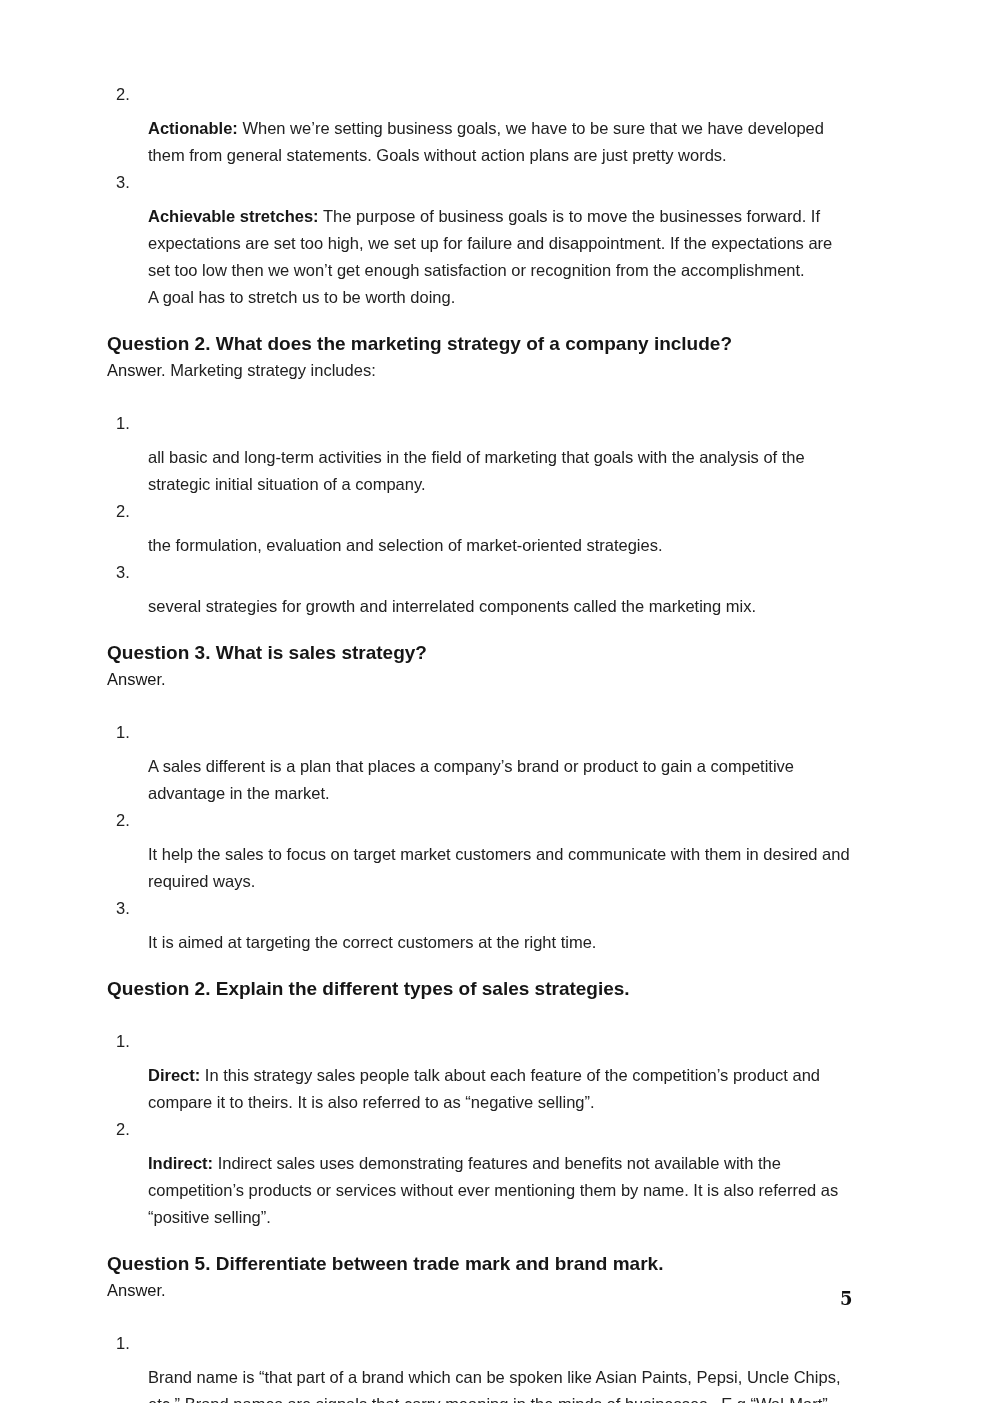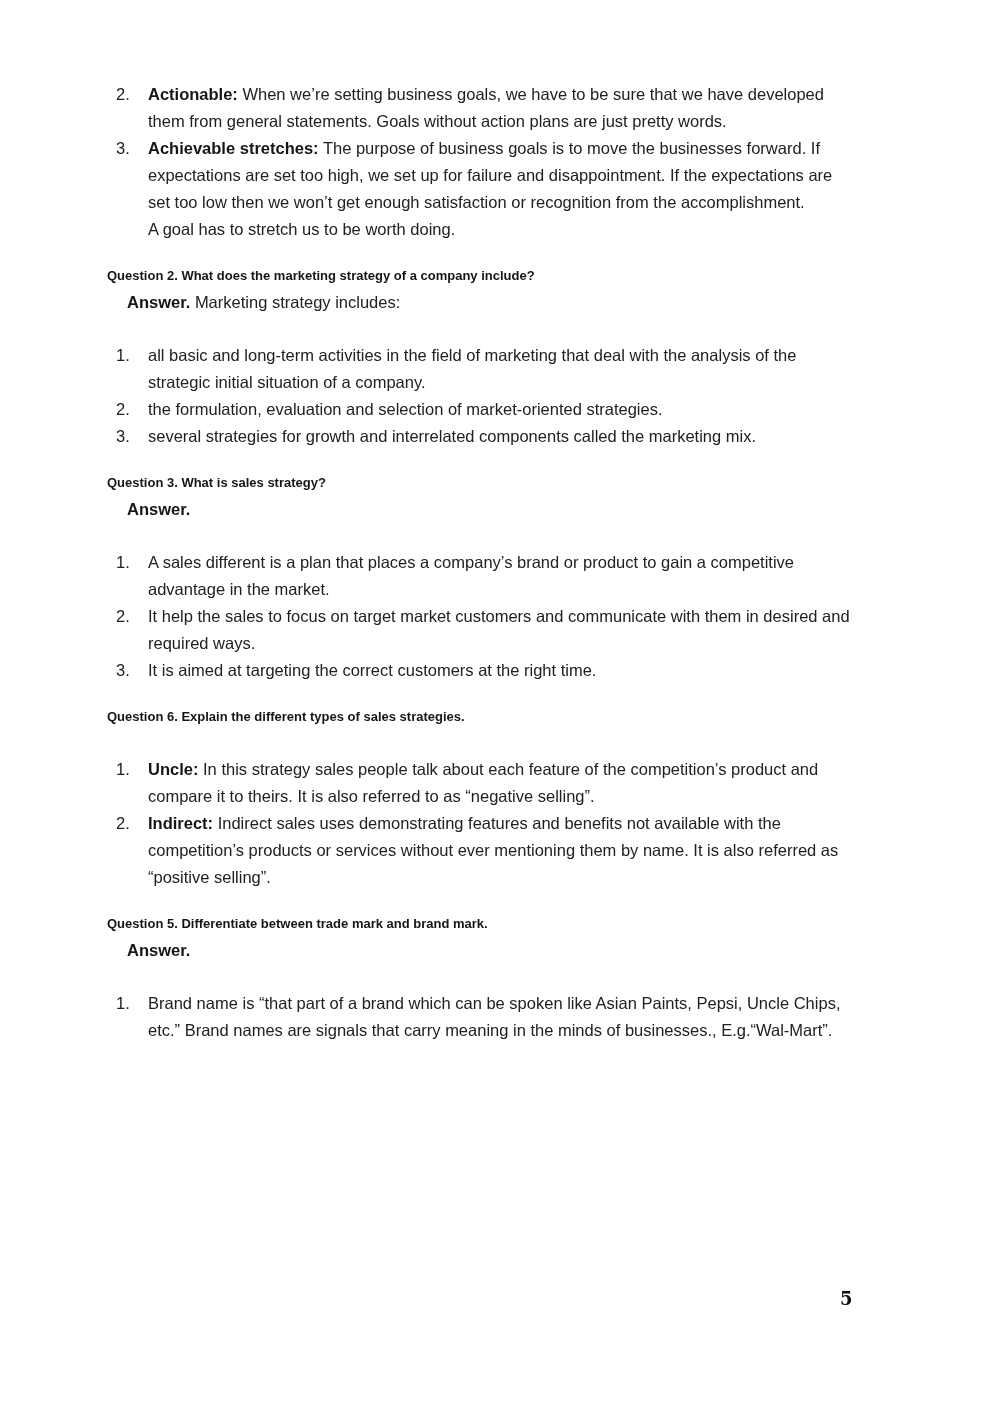--- a/index.html
+++ b/index.html
@@ -19,31 +19,31 @@
     font-size: 16.5px;
     line-height: 27px;
   }
   .list { margin-top: 26px; }
   .intro-list { margin-top: 0; }
   .list-item { display: flex; }
   .num {
     flex: 0 0 41px;
     padding-left: 9px;
   }
-  .item-body { flex: 1; min-width: 0; }
+  .item-body { flex: 1; min-width: 0; margin-top: 34px; }
   .lead { font-weight: 700; color: #161616; }
   .qa { margin-top: 19px; }
   .q-heading {
     font-weight: 700;
-    font-size: 13px;
+    font-size: 19px;
     line-height: 27px;
     color: #161616;
   }
   .answer-line { line-height: 27px; }
-  .answer-label { font-weight: 700; color: #161616; margin-left: 20px; }
+  .answer-label { font-weight: 400; color: #161616; }
   .page-number {
     position: absolute;
     left: 840px;
     top: 1288px;
     font-family: "DejaVu Serif", "Liberation Serif", serif;
     font-weight: 700;
     font-size: 18px;
     line-height: 22px;
     color: #101010;
   }
@@ -74,21 +74,21 @@
   <section class="qa">
     <div class="q-heading">Question 2. What does the marketing strategy of a company include?</div>
     <p class="answer-line">
       <span class="answer-label">Answer.</span>
       <span>Marketing strategy includes:</span>
     </p>
     <div class="list">
       <div class="list-item">
         <span class="num">1.</span>
         <div class="item-body">
-          <span>all basic and long-term activities in the field of marketing that deal with the analysis of the strategic initial situation of a company.</span>
+          <span>all basic and long-term activities in the field of marketing that goals with the analysis of the strategic initial situation of a company.</span>
         </div>
       </div>
       <div class="list-item">
         <span class="num">2.</span>
         <div class="item-body">
           <span>the formulation, evaluation and selection of market-oriented strategies.</span>
         </div>
       </div>
       <div class="list-item">
         <span class="num">3.</span>
@@ -121,26 +121,26 @@
       <div class="list-item">
         <span class="num">3.</span>
         <div class="item-body">
           <span>It is aimed at targeting the correct customers at the right time.</span>
         </div>
       </div>
     </div>
   </section>
 
   <section class="qa">
-    <div class="q-heading">Question 6. Explain the different types of sales strategies.</div>
+    <div class="q-heading">Question 2. Explain the different types of sales strategies.</div>
     <div class="list">
       <div class="list-item">
         <span class="num">1.</span>
         <div class="item-body">
-          <span class="lead">Uncle:</span>
+          <span class="lead">Direct:</span>
           <span>In this strategy sales people talk about each feature of the competition’s product and compare it to theirs. It is also referred to as “negative selling”.</span>
         </div>
       </div>
       <div class="list-item">
         <span class="num">2.</span>
         <div class="item-body">
           <span class="lead">Indirect:</span>
           <span>Indirect sales uses demonstrating features and benefits not available with the competition’s products or services without ever mentioning them by name. It is also referred as “positive selling”.</span>
         </div>
       </div>

